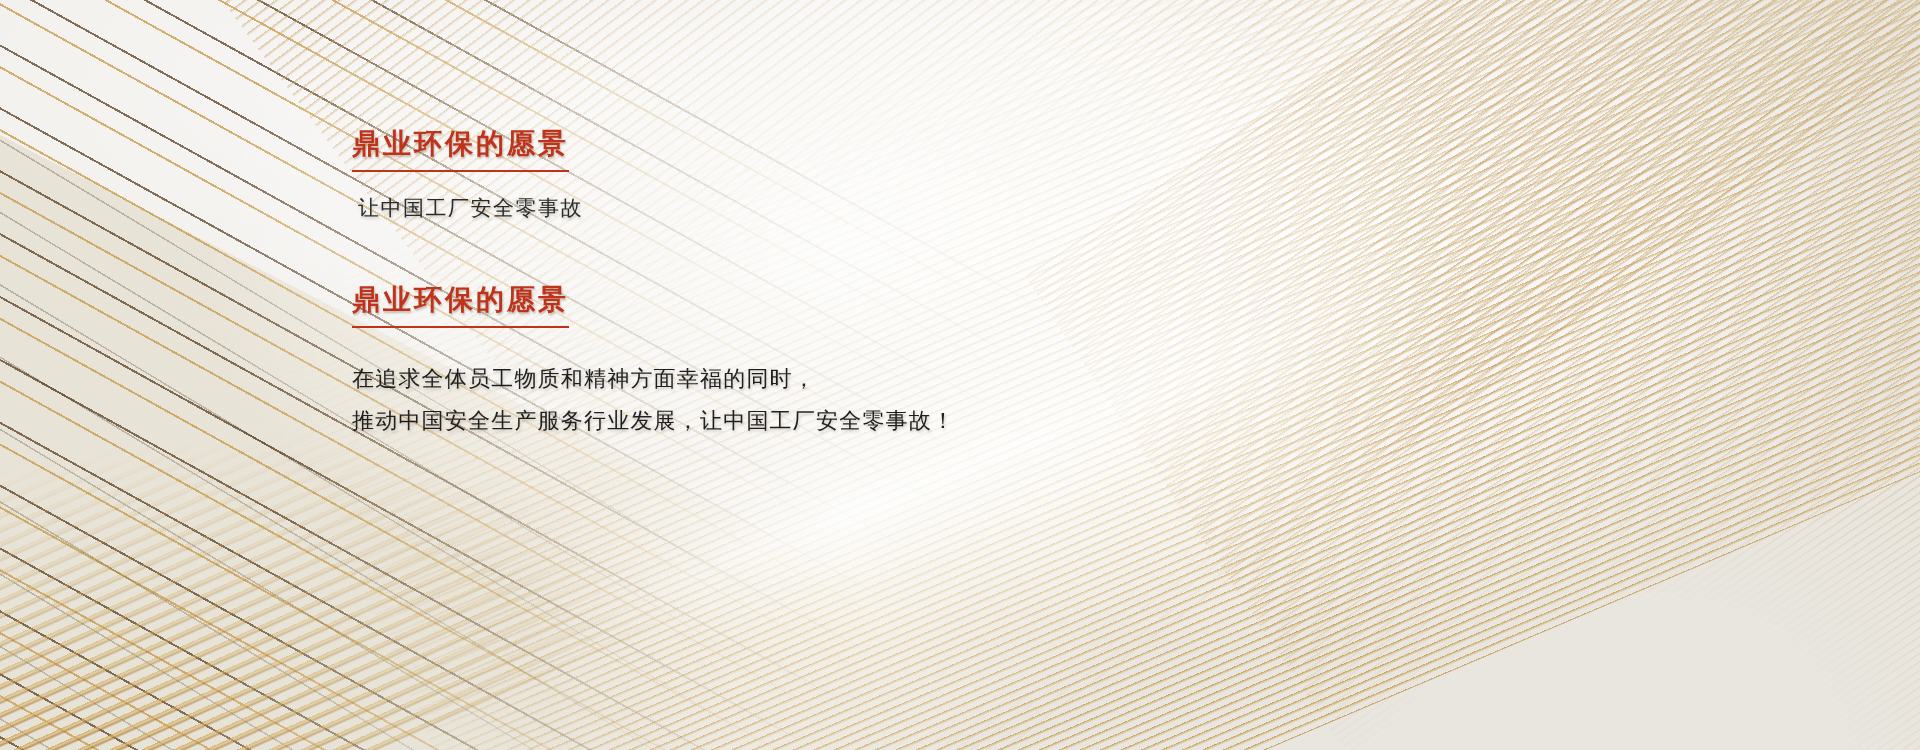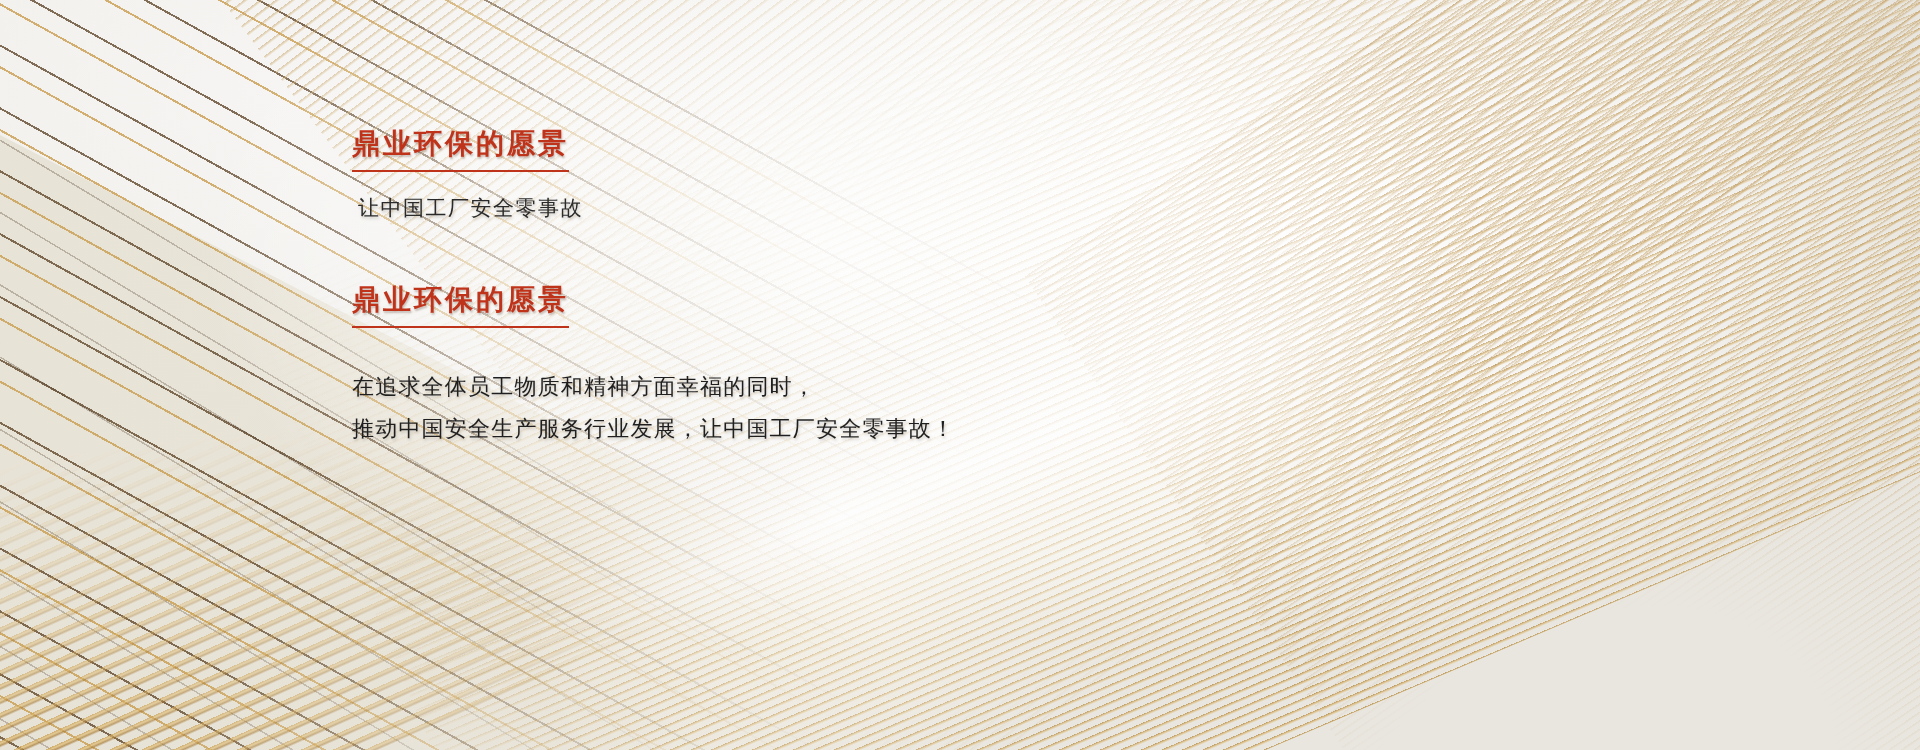--- a/index.html
+++ b/index.html
@@ -265,21 +265,21 @@
     margin-left: 6px;
     color: #2a2a2a;
     font-size: 21px;
     font-weight: 400;
     letter-spacing: 1.5px;
     line-height: 1.5;
     text-shadow: 1px 2px 3px rgba(120,110,95,0.35);
   }
 
   .body-text {
-    margin-top: 38px;
+    margin-top: 30px;
     color: #1f1f1f;
     font-size: 22px;
     font-weight: 400;
     letter-spacing: 1.2px;
     line-height: 1.95;
     text-shadow: 1px 2px 3px rgba(120,110,95,0.32);
   }
 
   .body-text .line {
     display: block;

